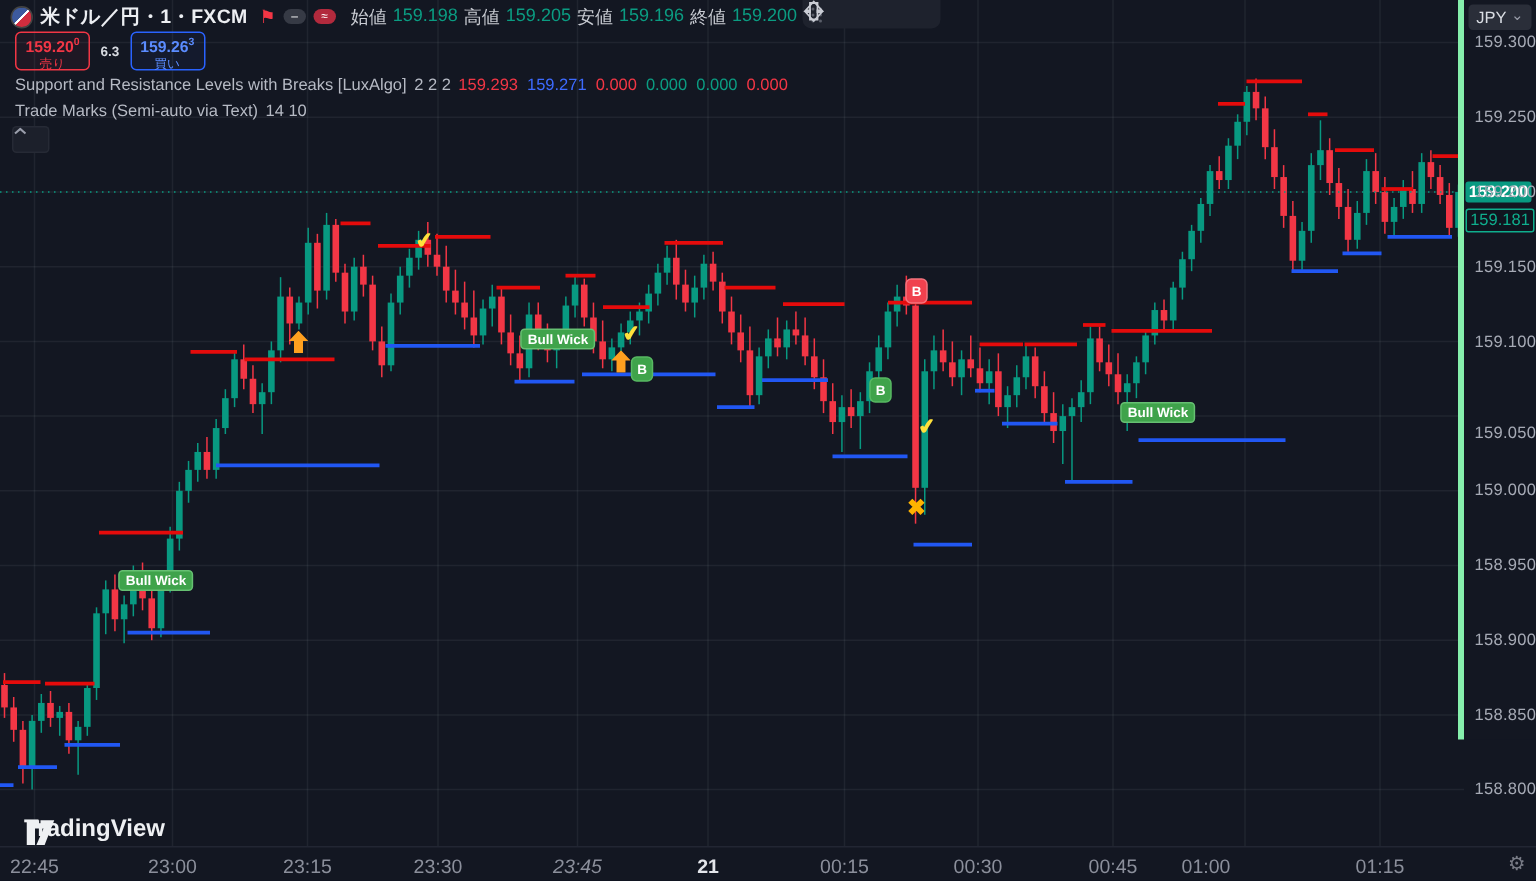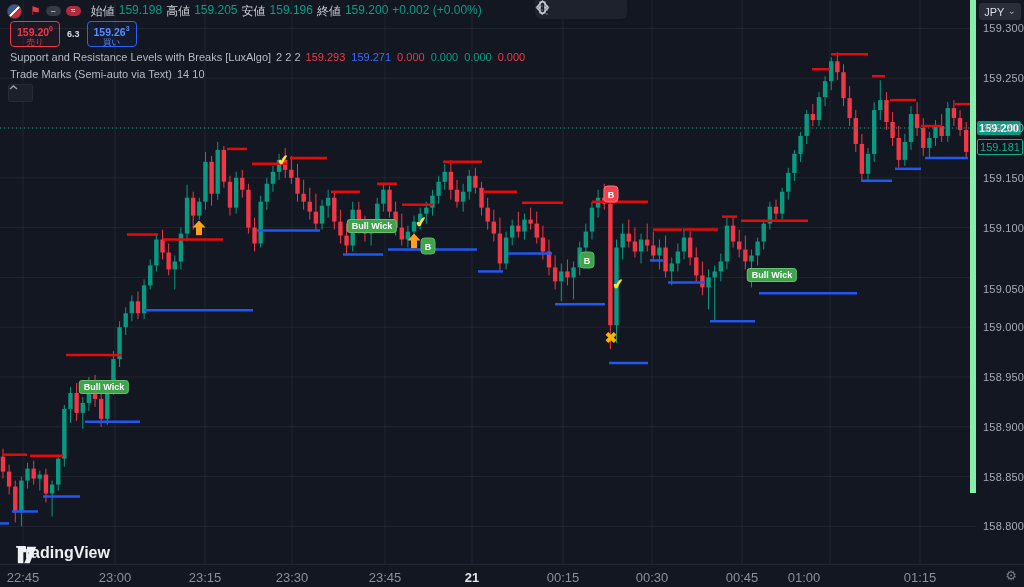--- a/index.html
+++ b/index.html
@@ -1,19 +1,19 @@
 <!DOCTYPE html>
 <html><head>
 <meta charset="utf-8">
 <style>
   html,body{margin:0;padding:0;background:#131722;font-family:"Liberation Sans",sans-serif;}
   .app{position:relative;width:1024px;height:587px;background:#131722;overflow:hidden;color:#d1d4dc;}
   svg{position:absolute;left:0;top:0;}
   
-  .price-axis{position:absolute;top:0;right:0;width:48px;height:493px;border-left:6px solid #86efac;background:#131722;}
+  .price-axis{position:absolute;top:0;right:0;width:48px;height:493px;border-left:4px solid #86efac;background:#131722;}
   .price-label{position:absolute;left:7px;font-size:11px;color:#a6aab5;transform:translateY(-50%);letter-spacing:.2px;}
   .price-badge{position:absolute;left:1px;width:44px;background:#089981;color:#fff;font-size:11px;font-weight:bold;text-align:center;border-radius:2px;padding:1px 0;transform:translateY(-50%);}
   .price-badge.outline{background:#10151f;color:#0fae8d;border:1px solid #0fae8d;font-weight:normal;}
   .currency-btn{position:absolute;top:3px;left:3px;width:42px;height:17px;background:#2a2e39;border-radius:3px;color:#dadde3;font-size:11px;display:flex;align-items:center;justify-content:center;gap:3px;cursor:pointer;}
   .currency-btn .caret::after{content:"⌄";font-size:10px;color:#9b9fab;position:relative;top:-2px;}
   .time-axis{position:absolute;left:0;bottom:0;width:1024px;height:22px;border-top:1px solid #222633;background:#131722;}
   .time-label{position:absolute;top:5px;font-size:13px;color:#8b8f9b;transform:translateX(-50%);}
   .time-label.major{color:#e3e5ea;font-weight:bold;}
   .gear-icon{position:absolute;right:7px;top:3px;font-size:13px;color:#787b86;cursor:pointer;}
   
@@ -788,20 +788,21 @@
     <svg width="22" height="22" viewBox="0 0 24 24">
       <path fill="#eef0f3" d="M2 3h9v6H8v12H2z"></path>
       <path fill="#eef0f3" d="M12 3h10l-7 18h-6l5.2-12H12z"></path>
     </svg>
     <span class="wm-text">TradingView</span>
   </div>
 
   <div class="header">
     <div class="symbol-row">
       <span class="flag-circle"></span>
+      <span class="symbol-title">米ドル／円・1・FXCM</span>
       <span class="flag-red">⚑</span>
       <span class="pill gray">–</span>
       <span class="pill red">≈</span>
       <span class="ohlc">
         <span>始値</span>
           <span class="up">159.198</span>
         <span>高値</span>
           <span class="up">159.205</span>
         <span>安値</span>
           <span class="up">159.196</span>
@@ -880,21 +881,21 @@
       <span class="price-label" style="top: 476.6px;">158.850</span>
       <span class="price-label" style="top: 526.4px;">158.800</span>
     </div>
 
   <div class="time-axis" id="timeAxis">
     <span class="gear-icon">⚙</span>
   <span class="time-label" style="left: 23px;">22:45</span>
       <span class="time-label" style="left: 115px;">23:00</span>
       <span class="time-label" style="left: 205px;">23:15</span>
       <span class="time-label" style="left: 292px;">23:30</span>
-      <span class="time-label" style="left: 385px;">23:45</span>
+      <span class="time-label" style="left: 385px; font-style: italic;">23:45</span>
       <span class="time-label major" style="left: 472px;">21</span>
       <span class="time-label" style="left: 563px;">00:15</span>
       <span class="time-label" style="left: 652px; text-align: center;">00:30</span>
       <span class="time-label" style="left: 742px;">00:45</span>
       <span class="time-label" style="left: 804px;">01:00</span>
       <span class="time-label" style="left: 920px;">01:15</span>
     </div>
 
 </div>
 

